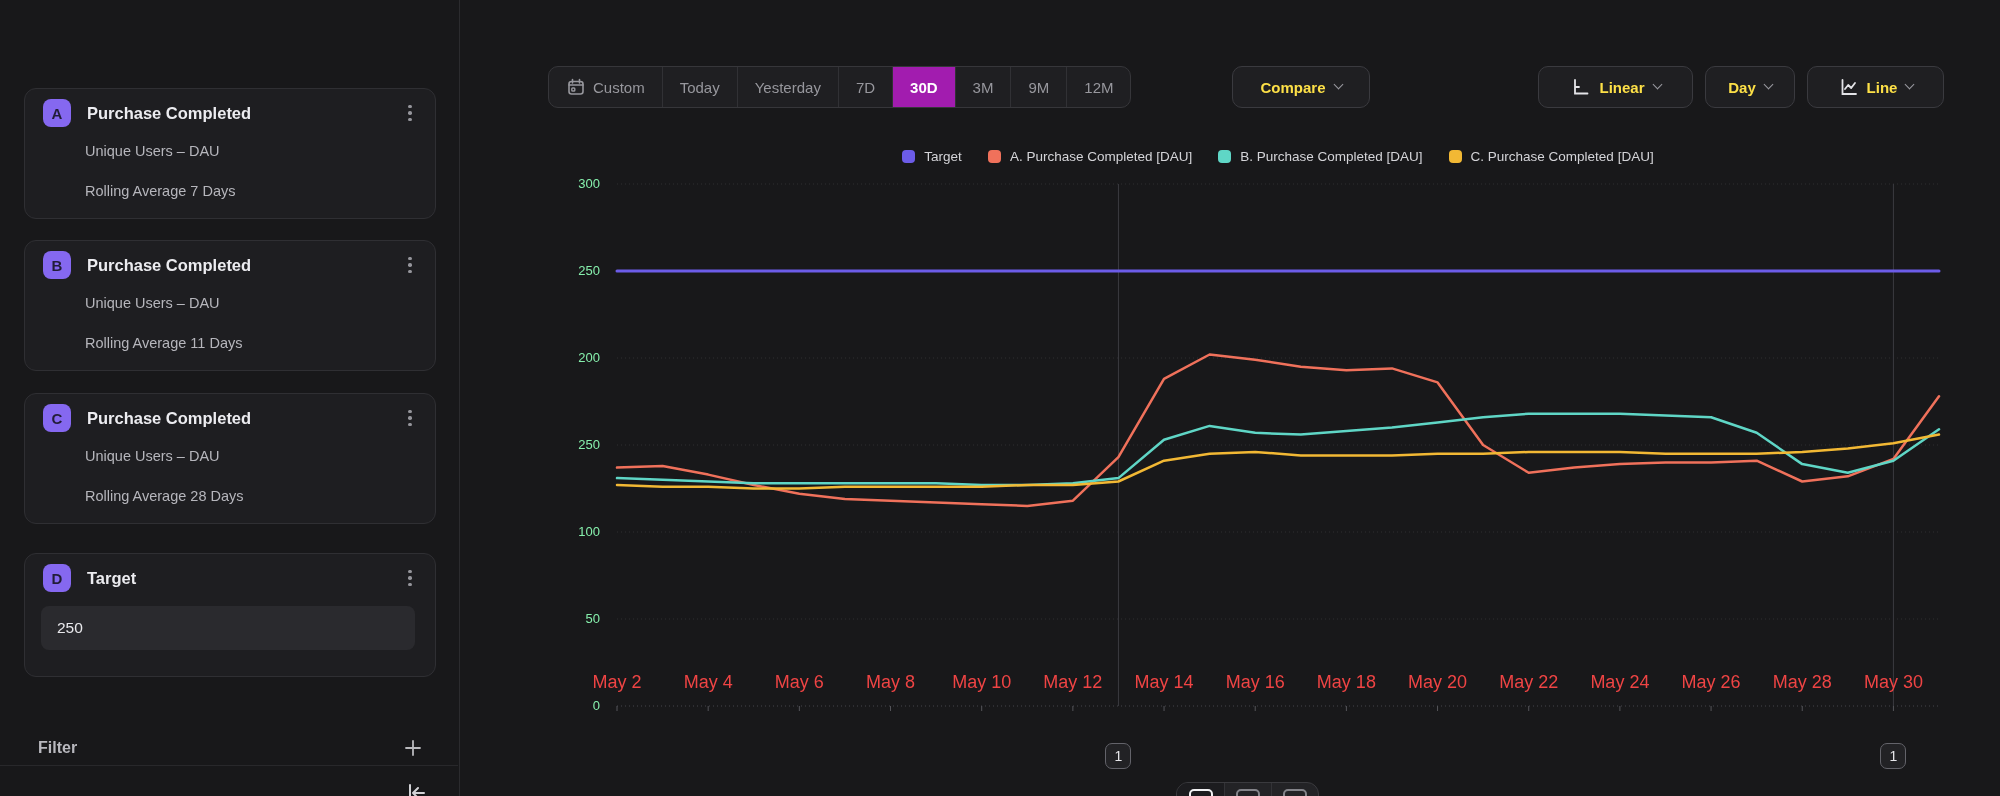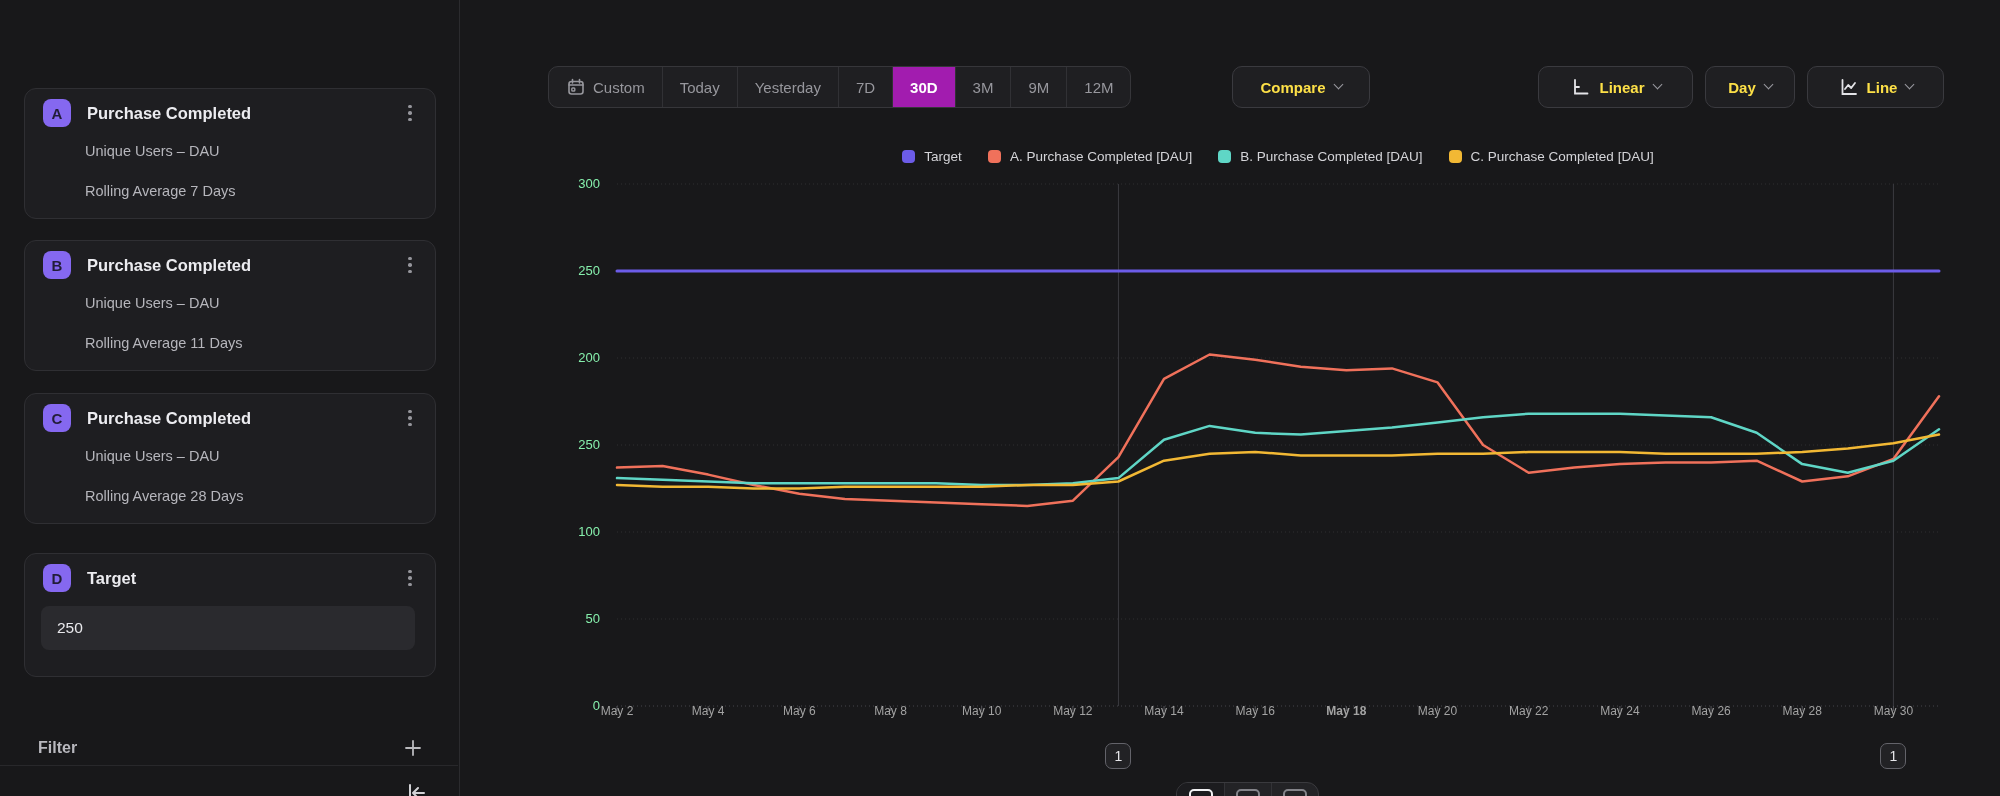--- a/index.html
+++ b/index.html
@@ -75,22 +75,22 @@
   .legend { position:absolute; left:617px; top:146px; width:1322px; height:20px;
     display:flex; align-items:center; justify-content:center; gap:26px; }
   .legend-item { display:flex; align-items:center; gap:9px; cursor:pointer; }
   .swatch { width:13px; height:13px; border-radius:4px; flex:0 0 13px; }
   .legend-label { font-size:13.5px; color:#d4d4d8; }
 
   
   .chart-svg { position:absolute; left:617px; top:184px; overflow:visible; }
   .y-label { position:absolute; left:545px; width:55px; text-align:right;
     font-size:13px; color:#86efac; }
-  .x-label { position:absolute; width:80px; text-align:center; top:704px;
-    font-size:12px; color:#a3a3a3; }
+  .x-label { position:absolute; width:80px; text-align:center; top:672px;
+    font-size:18px; color:#ef4444; }
   .ann-badge { position:absolute; top:743px; width:26px; height:26px;
     background:#222225; border:1px solid #63636a; border-radius:7px;
     display:flex; align-items:center; justify-content:center;
     font-size:14px; color:#e6e6ea; cursor:pointer; }
 
   
   .mini-group { position:absolute; left:1176px; top:782px; height:46px;
     display:flex; background:#232326; border:1px solid #3a3a3e; border-radius:12px; overflow:hidden; }
   .mini-cell { width:47px; display:flex; justify-content:center; padding-top:6px;
     border-left:1px solid #333337; cursor:pointer; }
@@ -294,21 +294,21 @@
     <div class="y-label" style="top: 263px;">250</div>
     <div class="y-label" style="top: 176px;">300</div>
     <div class="x-label" style="left: 577px;">May 2</div>
     <div class="x-label" style="left: 668.172px;">May 4</div>
     <div class="x-label" style="left: 759.345px;">May 6</div>
     <div class="x-label" style="left: 850.517px;">May 8</div>
     <div class="x-label" style="left: 941.69px;">May 10</div>
     <div class="x-label" style="left: 1032.86px;">May 12</div>
     <div class="x-label" style="left: 1124.03px;">May 14</div>
     <div class="x-label" style="left: 1215.21px;">May 16</div>
-    <div class="x-label" style="left: 1306.38px; font-weight: bold;">May 18</div>
+    <div class="x-label" style="left: 1306.38px;">May 18</div>
     <div class="x-label" style="left: 1397.55px;">May 20</div>
     <div class="x-label" style="left: 1488.72px;">May 22</div>
     <div class="x-label" style="left: 1579.9px;">May 24</div>
     <div class="x-label" style="left: 1671.07px;">May 26</div>
     <div class="x-label" style="left: 1762.24px;">May 28</div>
     <div class="x-label" style="left: 1853.41px;">May 30</div>
   </div>
 <div id="annotation-layer">
     <div class="ann-badge" style="left: 1105.45px;">1</div>
     <div class="ann-badge" style="left: 1880.41px;">1</div>

